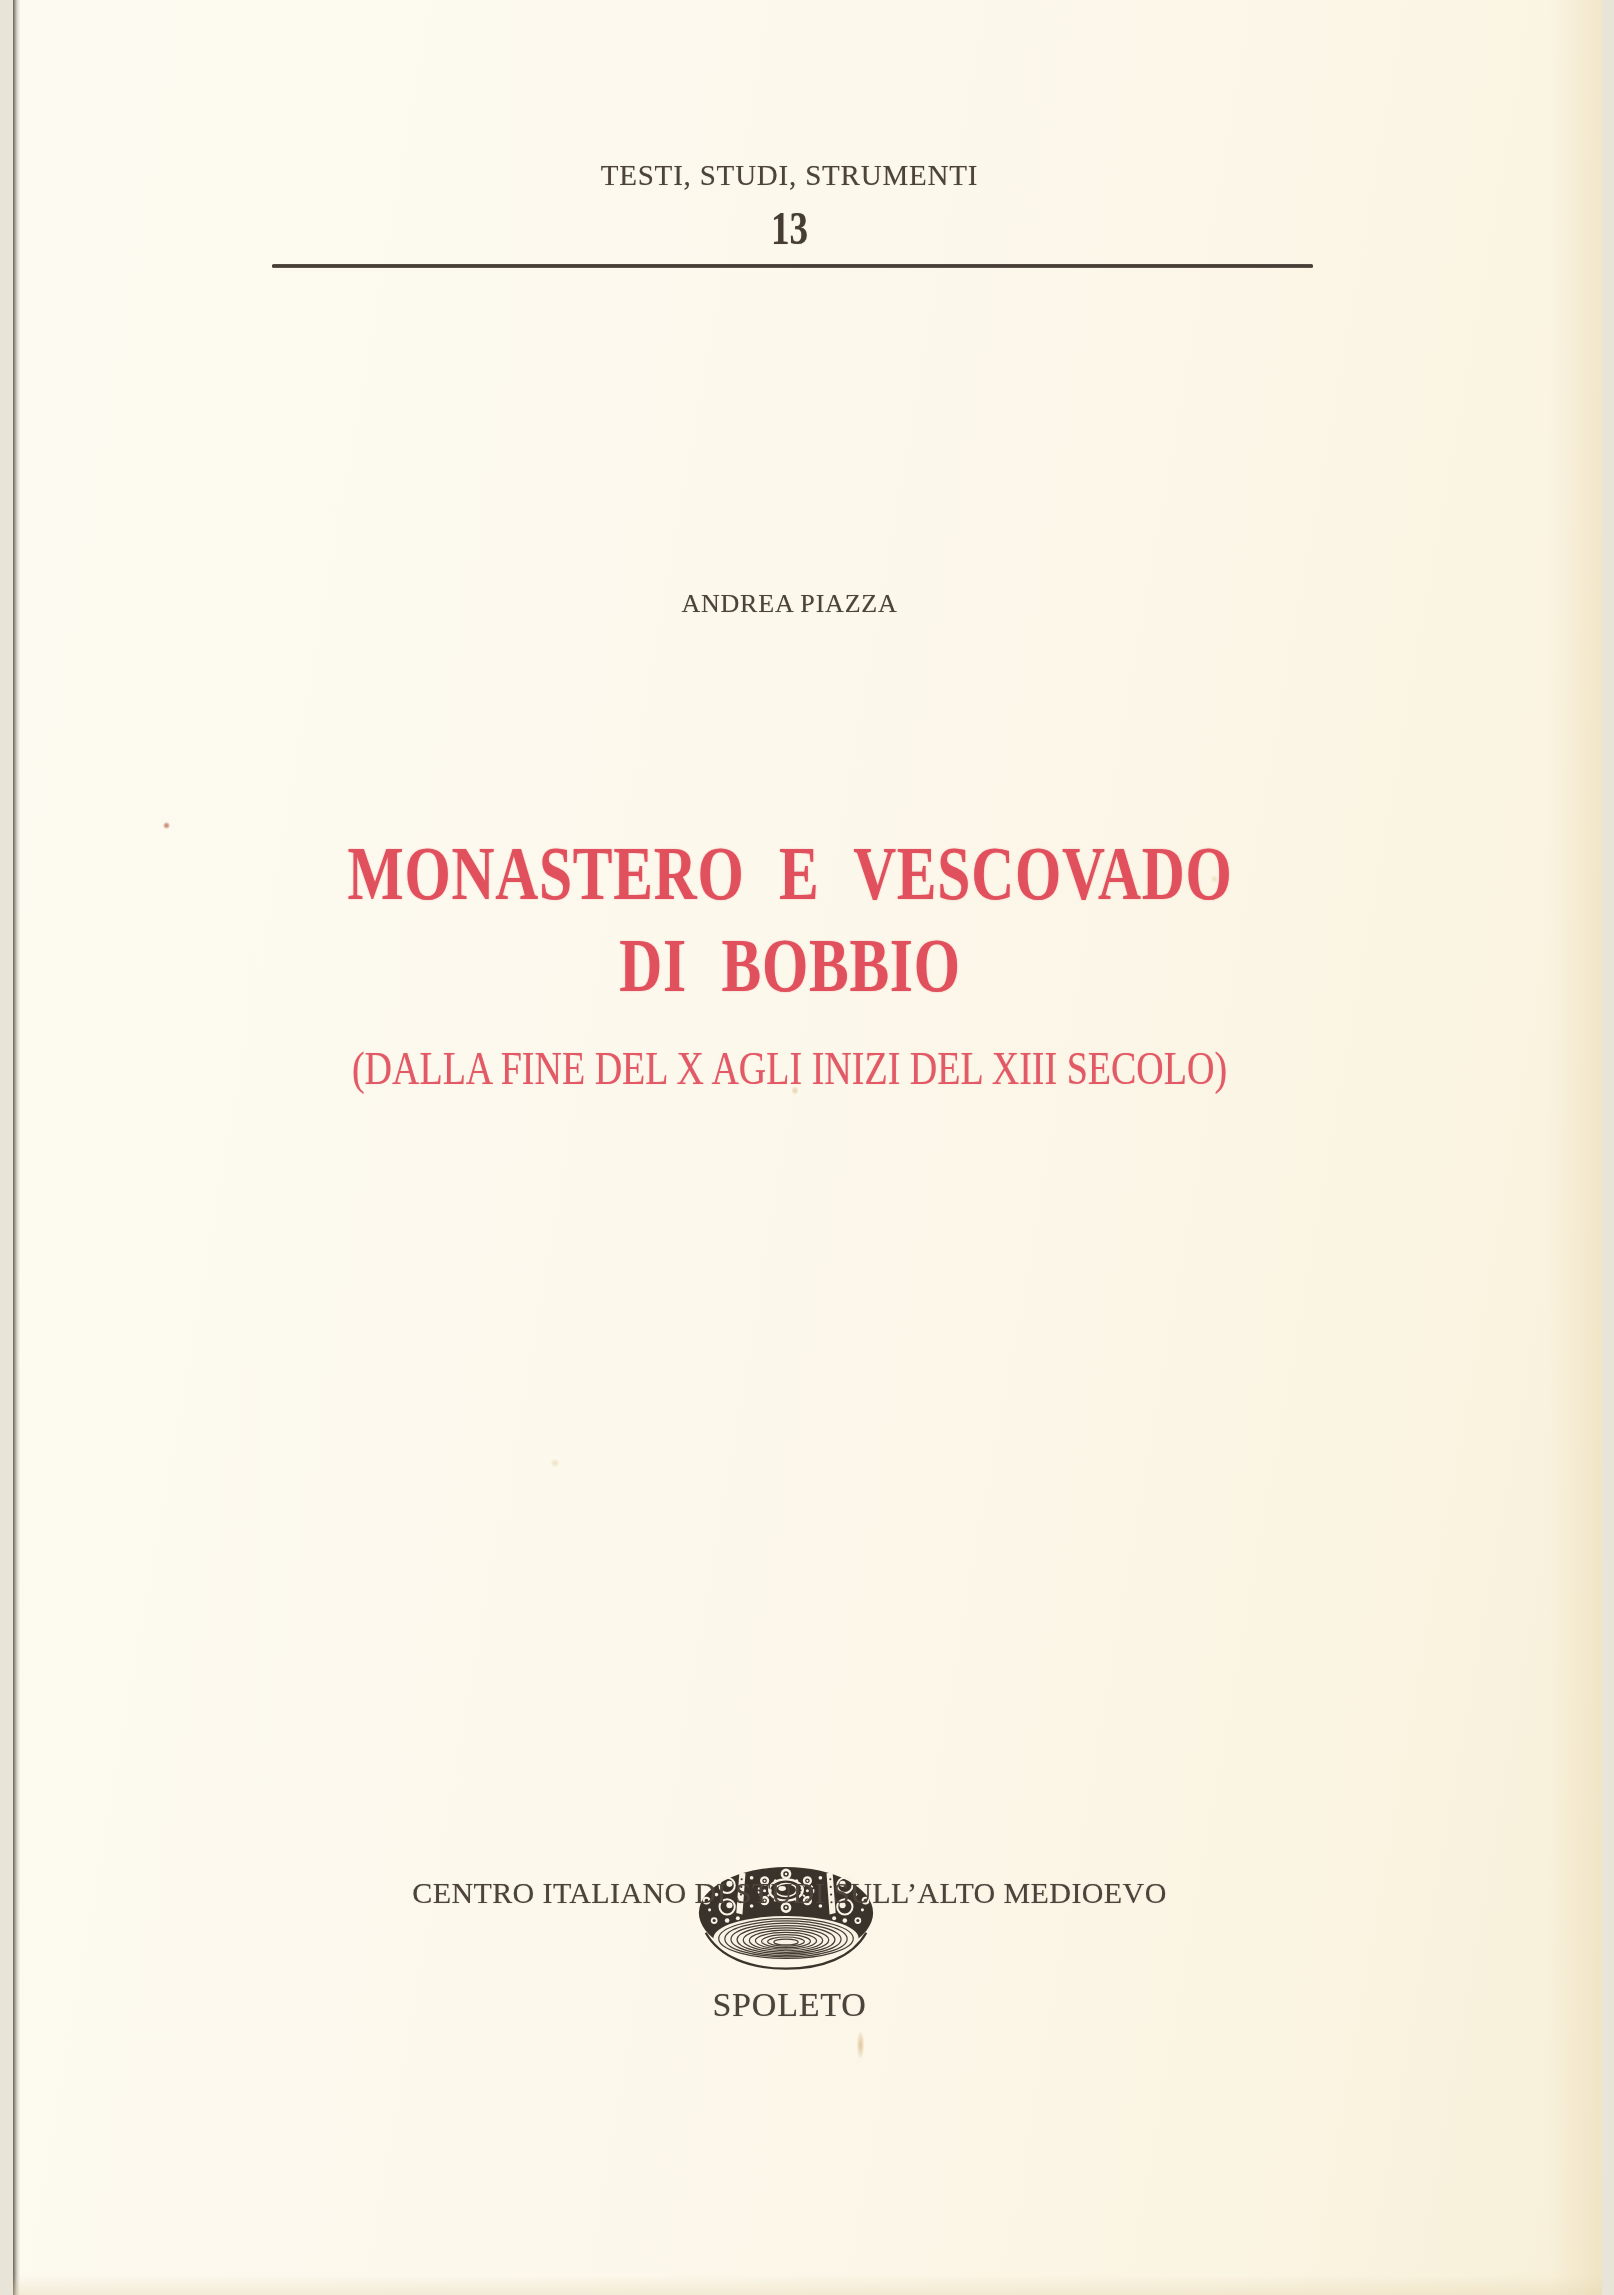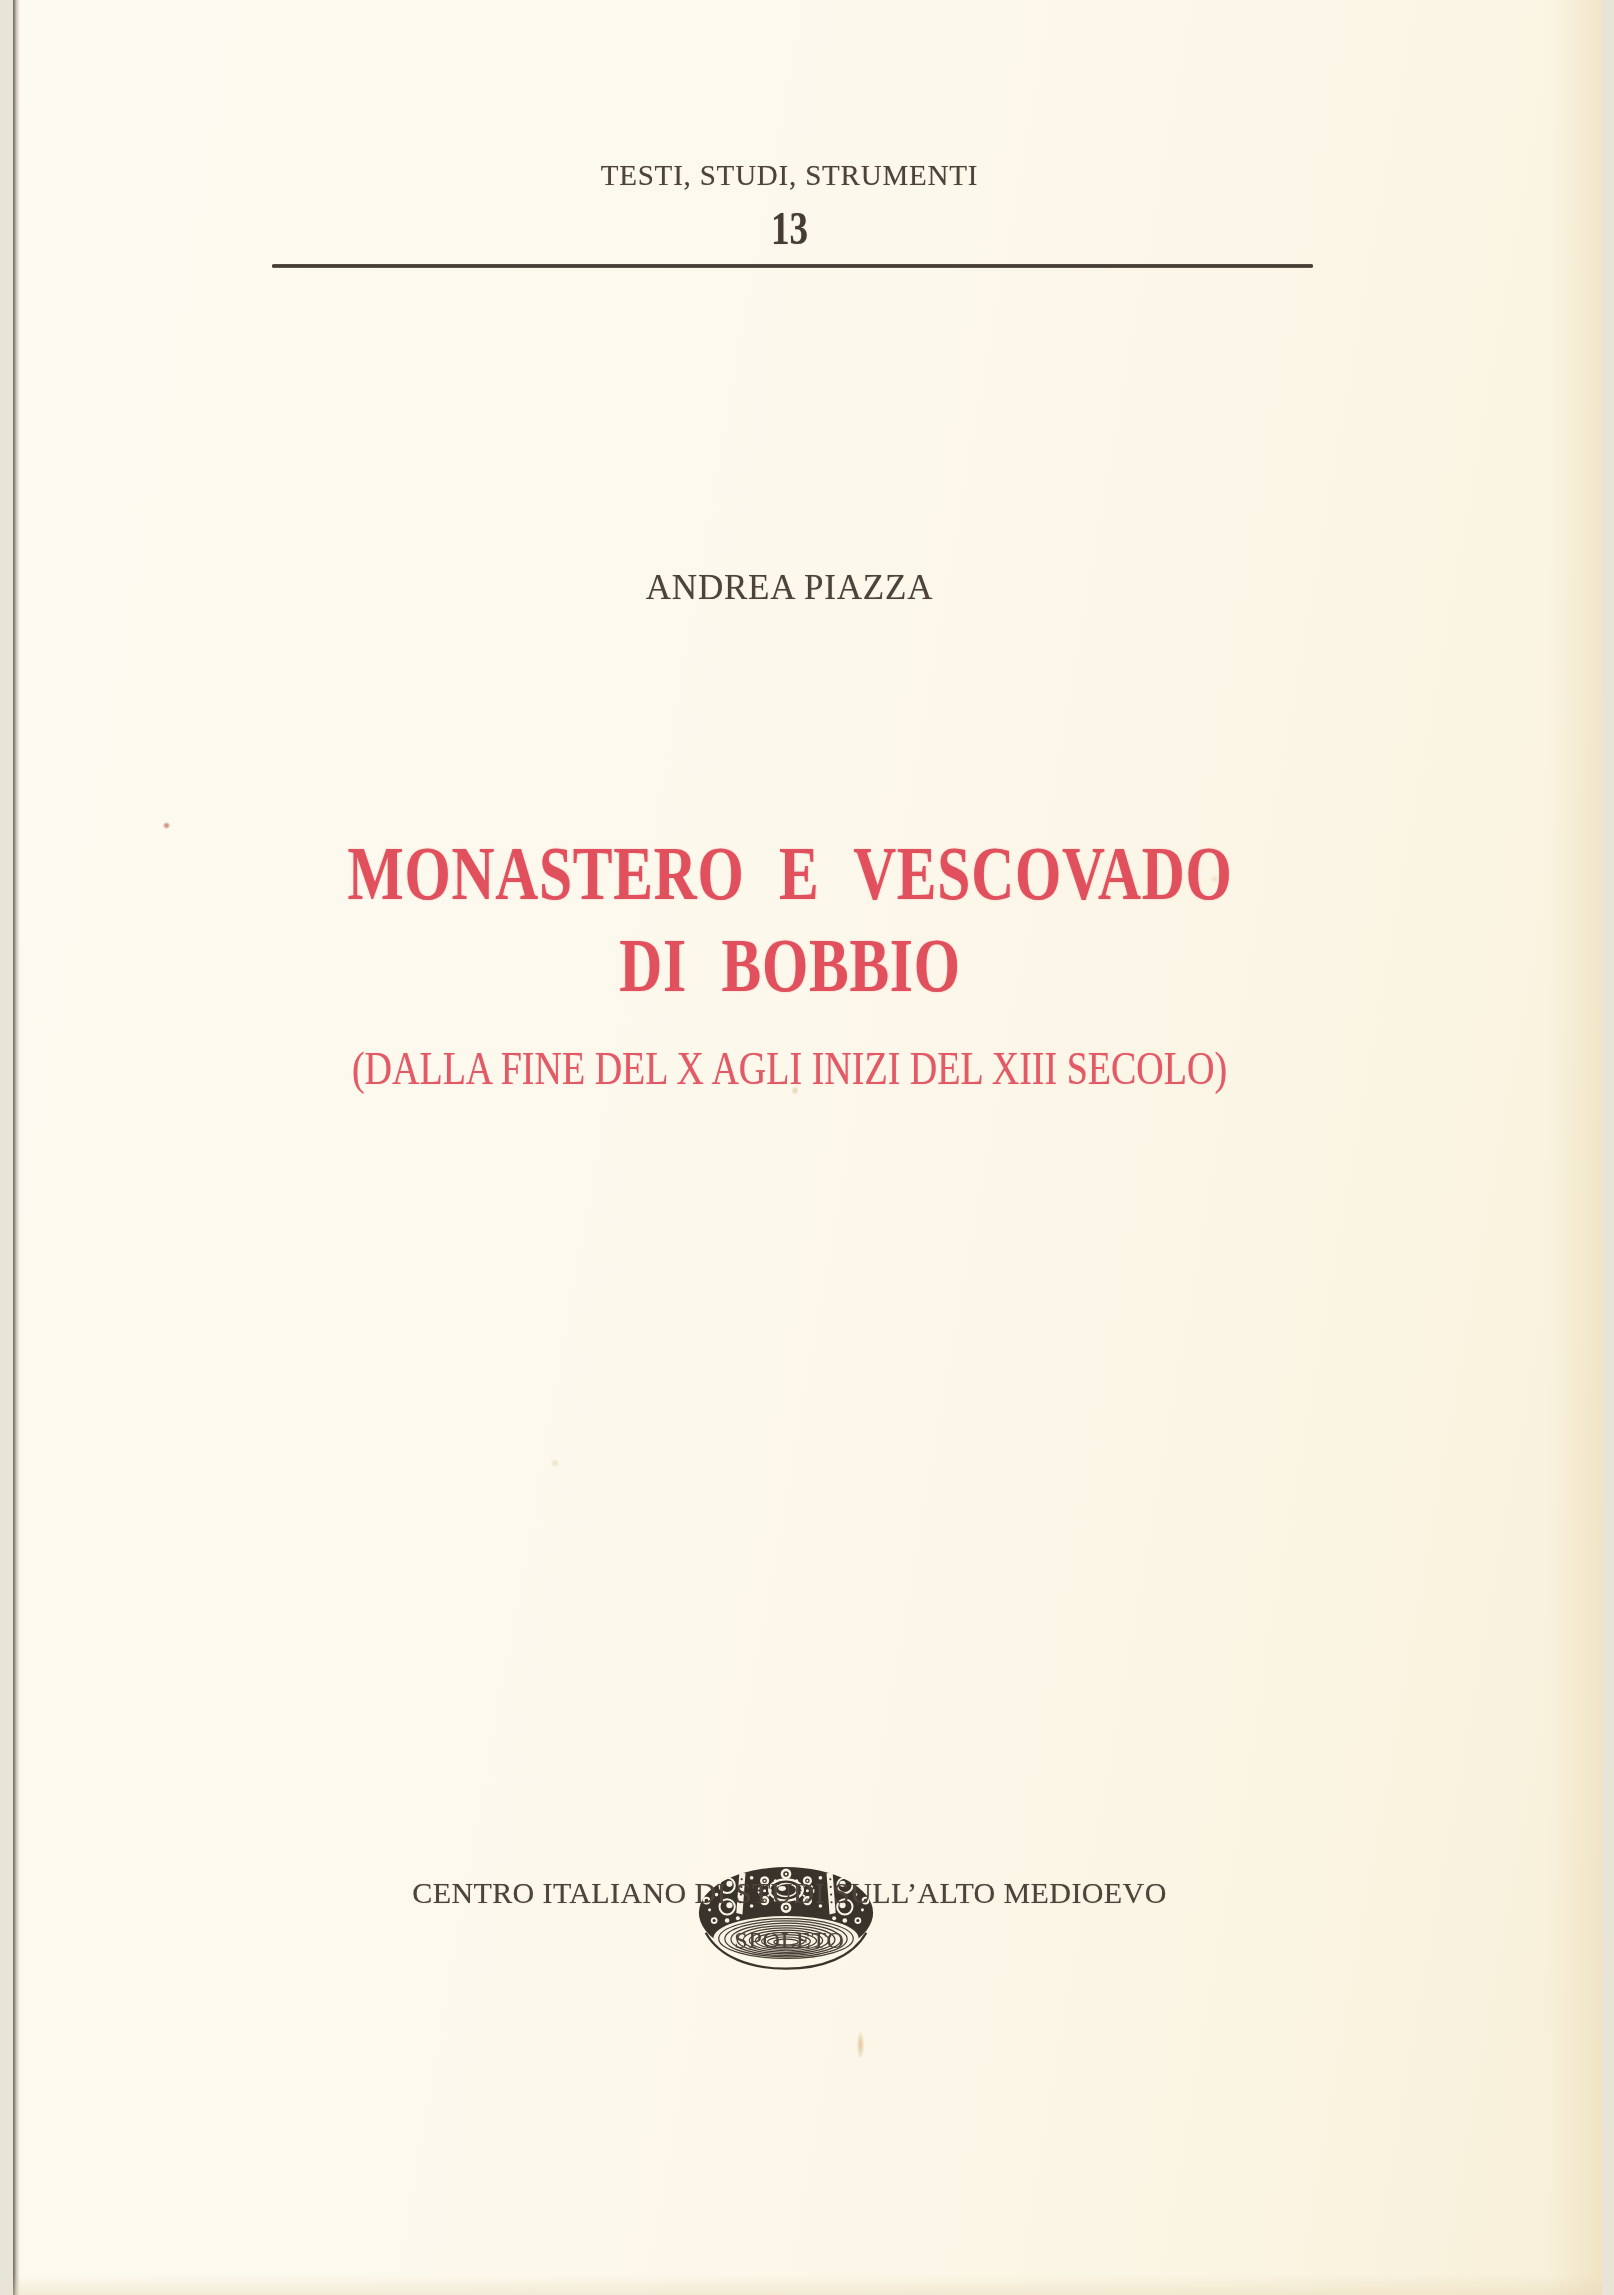--- a/index.html
+++ b/index.html
@@ -46,21 +46,21 @@
     top:210px;font-size:37px;font-weight:bold;
     transform:scaleY(1.25);transform-origin:center;
     color:#453c34;text-shadow:0 0 0.8px rgba(69,60,52,.45);
   }
   .rule{
     position:absolute;left:259px;top:264px;width:1041px;height:3.8px;
     background:linear-gradient(to bottom,#5a5148,#3f3830 55%,#6a6057);
     border-radius:1.5px;
   }
   .author{
-    top:570px;font-size:35px;letter-spacing:0.8px;
+    top:591px;font-size:26px;letter-spacing:0.8px;
     color:#4c433b;text-shadow:0 0 0.8px rgba(76,67,59,.45);
   }
   .main-title{
     font-size:64px;font-weight:bold;letter-spacing:0.8px;word-spacing:.32em;
     color:#e1505d;
     transform:scale(.93,1.18);transform-origin:center;
     text-shadow:0 0 1.5px rgba(225,80,93,.45);
   }
   .main-title.l1{top:842px;}
   .main-title.l2{top:934px;}
@@ -71,21 +71,21 @@
     text-shadow:0 0 0.8px rgba(226,90,102,.5);
   }
   .emblem{
     position:absolute;left:680px;top:1864px;width:186px;height:107px;
   }
   .publisher-name{
     top:1878px;font-size:30px;letter-spacing:0.4px;
     color:#4c433b;text-shadow:0 0 0.8px rgba(76,67,59,.5);
   }
   .publisher-city{
-    top:1928px;font-size:24px;letter-spacing:0.8px;
+    top:1988px;font-size:34px;letter-spacing:0.8px;
     color:#4c433b;text-shadow:0 0 0.8px rgba(76,67,59,.5);
   }
 </style>
 </head>
 <body>
 
 <div class="page">
 
   <div class="edge-left"></div>
   <div class="edge-right"></div>

